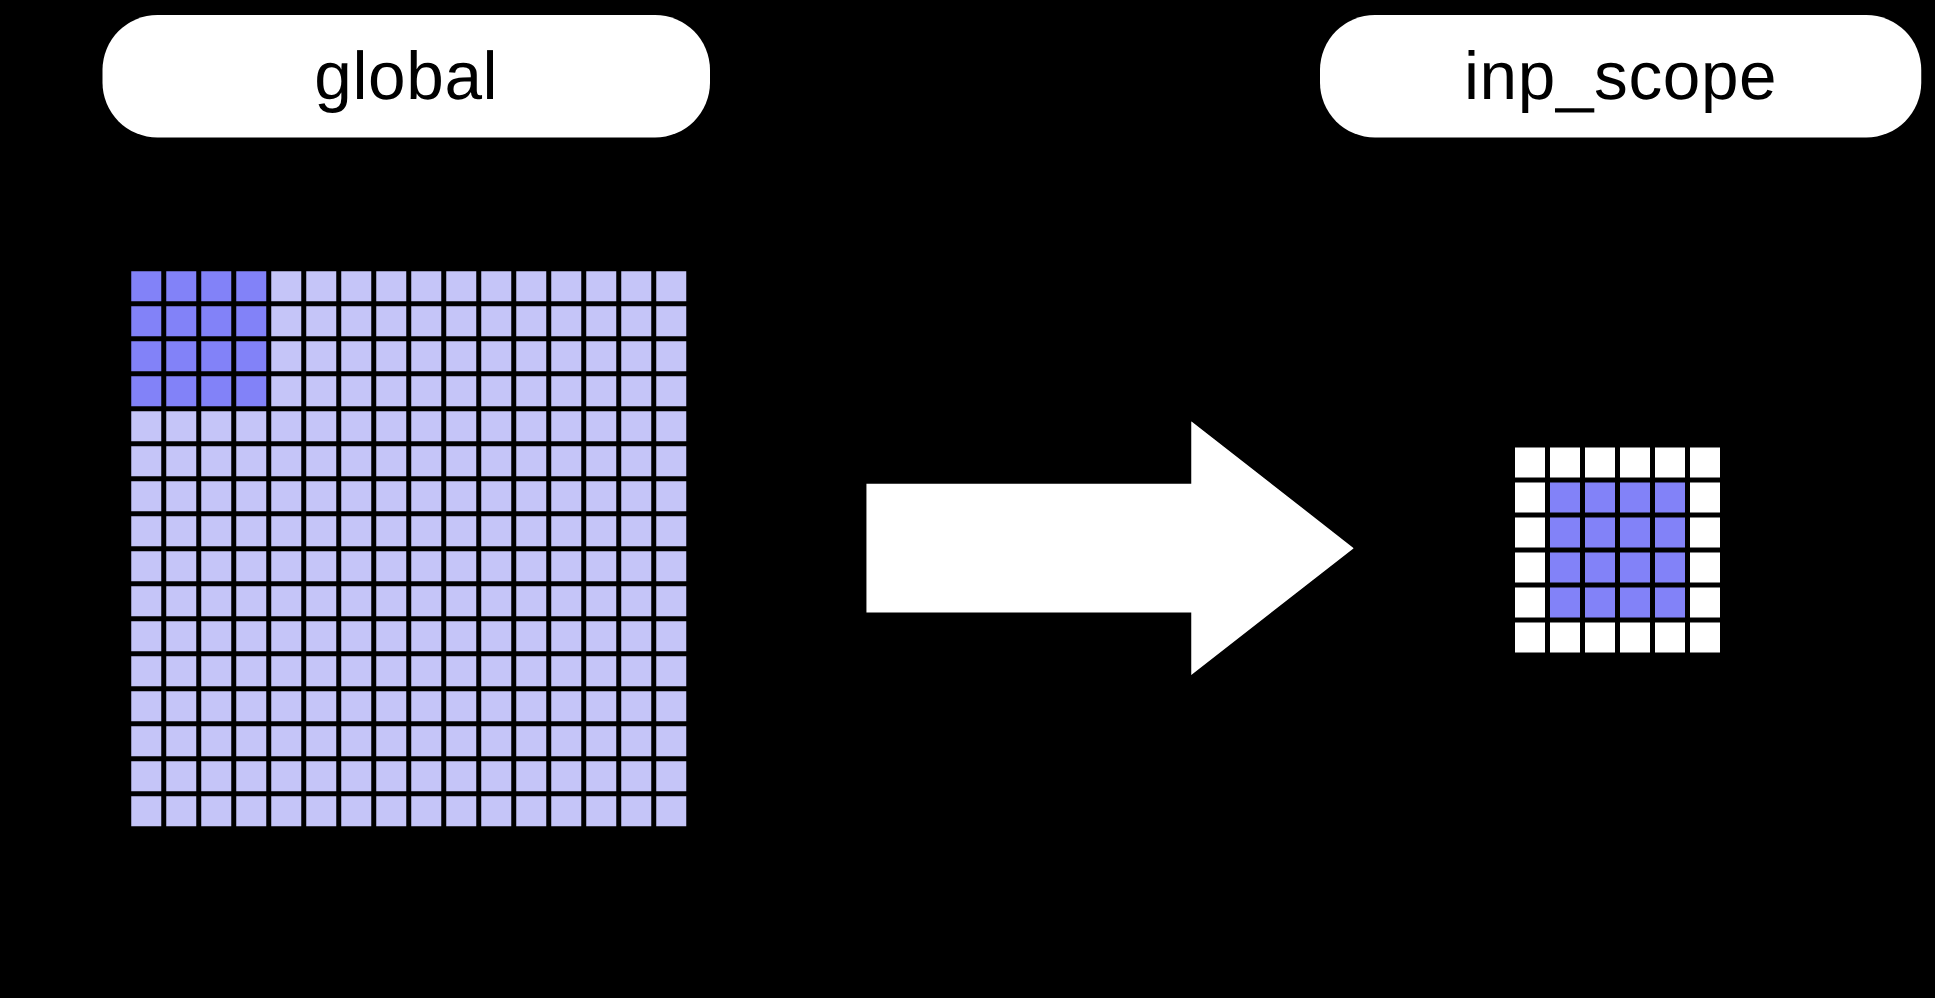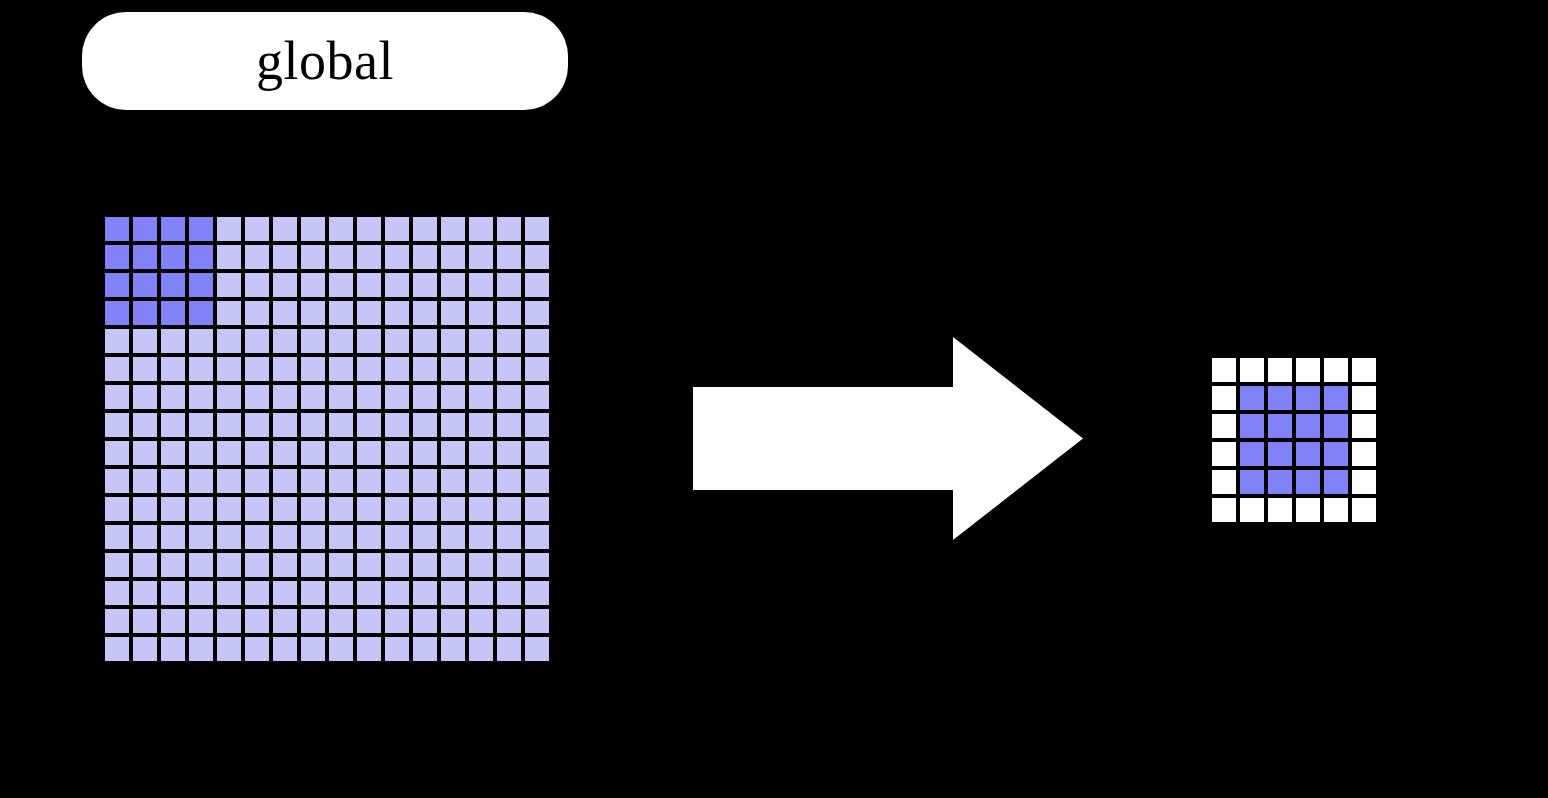--- a/index.html
+++ b/index.html
@@ -6,21 +6,21 @@
     margin: 0;
     padding: 0;
     background: var(--background, #000);
   }
   .canvas {
     position: relative;
     width: 1548px;
     height: 798px;
     background: var(--background, #000);
     overflow: hidden;
-    font-family: Liberation Serif, serif;
+    font-family: Liberation Sans, sans-serif;
   }
   .pill {
     position: absolute;
     background: var(--pill_bg, #fff);
     color: var(--pill_text, #000);
     border-radius: 44px;
     display: flex;
     align-items: center;
     justify-content: center;
     font-size: 54px;
@@ -79,20 +79,23 @@
 </style>
 </head>
 <body>
 
 <div class="canvas">
 
   <div class="pill" id="label-global">
     <span>global</span>
   </div>
 
+  <div class="pill" id="label-inp">
+    <span>inp_scope</span>
+  </div>
 
   <div class="grid" id="grid-global" style="grid-template-columns: repeat(16, 24px); grid-template-rows: repeat(16, 24px);">
       <div class="cell" style="background: rgb(130, 130, 248);"></div>
       <div class="cell" style="background: rgb(130, 130, 248);"></div>
       <div class="cell" style="background: rgb(130, 130, 248);"></div>
       <div class="cell" style="background: rgb(130, 130, 248);"></div>
       <div class="cell" style="background: rgb(197, 197, 248);"></div>
       <div class="cell" style="background: rgb(197, 197, 248);"></div>
       <div class="cell" style="background: rgb(197, 197, 248);"></div>
       <div class="cell" style="background: rgb(197, 197, 248);"></div>

